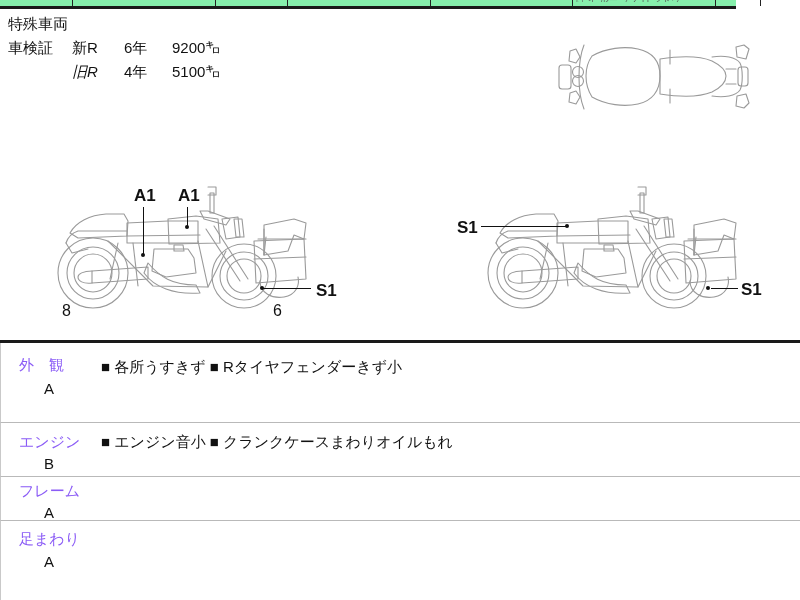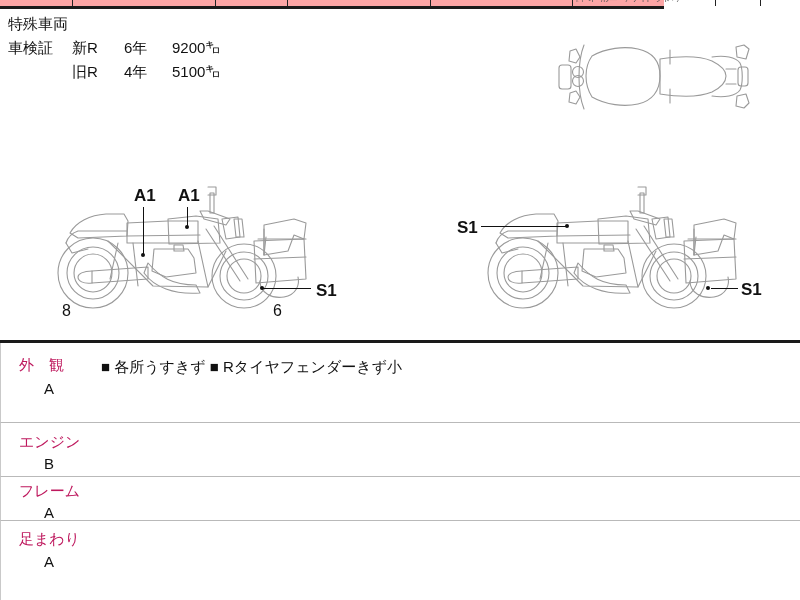--- a/index.html
+++ b/index.html
@@ -7,55 +7,55 @@
     width:800px;height:600px;
     background:#ffffff;
     font-family:"Liberation Sans","DejaVu Sans",sans-serif;
     color:#111;
     overflow:hidden;
     position:relative;
   }
   .sheet{position:absolute;left:0;top:0;width:800px;height:600px;}
 
   
-  .header-strip{position:absolute;left:0;top:0;width:664px;height:9px;
-    border-bottom:3px solid #1a1a1a;box-sizing:border-box;background:#fca5a5;}
+  .header-strip{position:absolute;left:0;top:0;width:736px;height:9px;
+    border-bottom:3px solid #1a1a1a;box-sizing:border-box;background:#86efac;}
   .header-strip .vdiv{position:absolute;top:0;width:1px;height:6px;background:#222;}
   .header-strip .ghost{position:absolute;top:-4px;font-size:9px;color:#555;
     white-space:nowrap;overflow:hidden;height:6px;line-height:9px;}
 
   
   .info-block{position:absolute;left:0;top:12px;width:800px;height:325px;}
   .lbl{position:absolute;font-size:15px;line-height:15px;white-space:nowrap;color:#111;}
   .t-tokushu{left:8px;top:4px;}
   .t-shaken{left:8px;top:28px;}
   .t-r1{left:72px;top:28px;}
   .t-y1{left:124px;top:28px;}
   .t-v1{left:172px;top:28px;}
-  .t-r2{left:72px;top:52px;}
+  .t-r2{left:72px;top:52px;font-style:italic;}
   .t-y2{left:124px;top:52px;}
   .t-v2{left:172px;top:52px;}
 
   
   .diagram{position:absolute;left:0;top:11px;width:730px;height:328px;}
   .diagram svg{position:absolute;}
   .bikeline{fill:none;stroke:#9a9a9a;stroke-width:1.1;
     stroke-linejoin:round;stroke-linecap:round;}
   .callout-txt{position:absolute;font-size:17px;font-weight:700;color:#111;
     white-space:nowrap;letter-spacing:0px;}
   .num-txt{position:absolute;font-size:16px;color:#111;white-space:nowrap;}
   .lead{position:absolute;background:#111;}
   .lead.v{width:1.4px;}
   .lead.h{height:1.4px;}
   .dot{position:absolute;width:4px;height:4px;border-radius:50%;background:#111;}
   .cond-top-rule{position:absolute;left:0;top:340px;width:800px;height:3px;background:#1a1a1a;}
   .cond-row{position:absolute;left:0;width:800px;box-sizing:border-box;
     border-bottom:1px solid #b9b9b9;border-left:1px solid #c9c9c9;}
   .cond-row.last{border-bottom:none;}
-  .cat{position:absolute;left:18px;font-size:15px;line-height:15px;white-space:nowrap;color:#be185d;}
+  .cat{position:absolute;left:18px;font-size:15px;line-height:15px;white-space:nowrap;color:#8b5cf6;}
   .grade{position:absolute;left:43px;font-size:15px;line-height:15px;color:#111;}
   .items{position:absolute;left:100px;font-size:15px;line-height:15px;
     white-space:nowrap;color:#111;}
   .edge-left{position:absolute;left:0;top:343px;width:1px;height:257px;background:#c9c9c9;}
 </style>
 </head>
 <body>
 
 <div class="sheet">
 
@@ -231,20 +231,21 @@
 
   <div class="cond-row" style="top:343px;height:80px">
     <div class="cat" style="top:14px">外　観</div>
     <div class="grade" style="top:38px">A</div>
     <div class="items" style="top:16px">■ 各所うすきず ■ Rタイヤフェンダーきず小</div>
   </div>
 
   <div class="cond-row" style="top:423px;height:54px">
     <div class="cat" style="top:11px">エンジン</div>
     <div class="grade" style="top:33px">B</div>
+    <div class="items" style="top:11px">■ エンジン音小 ■ クランクケースまわりオイルもれ</div>
   </div>
 
   <div class="cond-row" style="top:477px;height:44px">
     <div class="cat" style="top:6px">フレーム</div>
     <div class="grade" style="top:28px">A</div>
   </div>
 
   <div class="cond-row last" style="top:521px;height:79px">
     <div class="cat" style="top:10px">足まわり</div>
     <div class="grade" style="top:33px">A</div>

